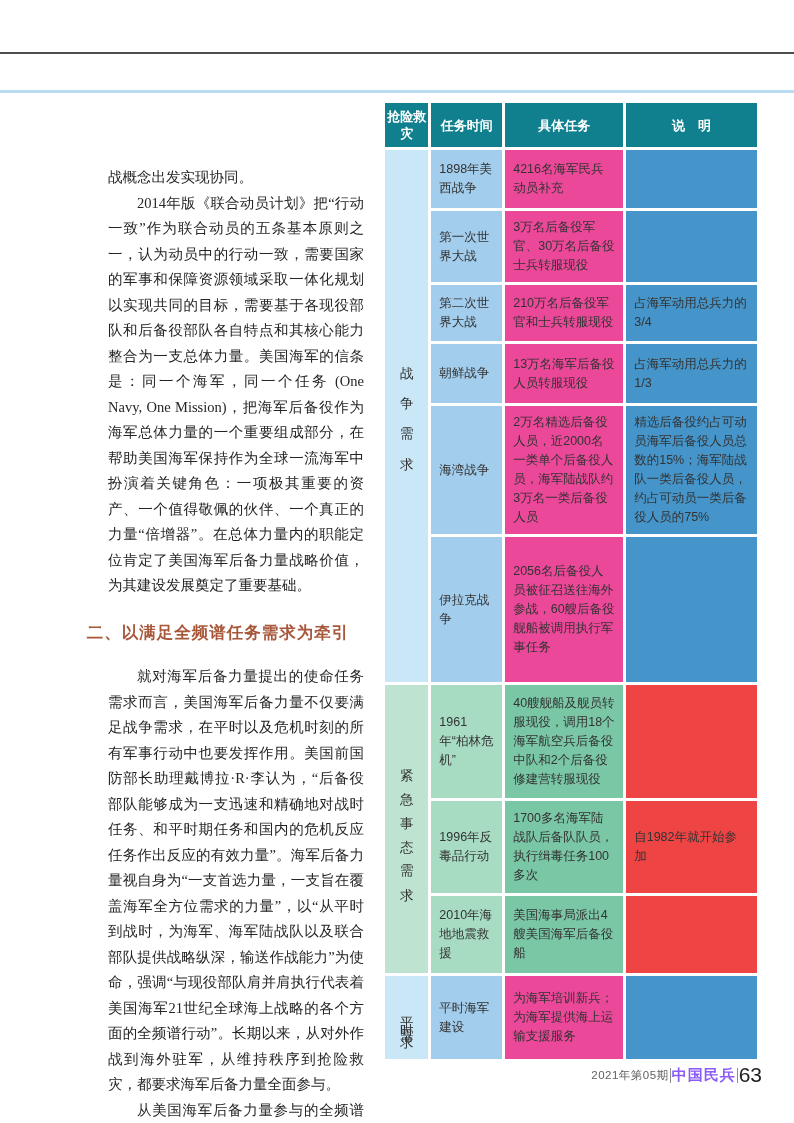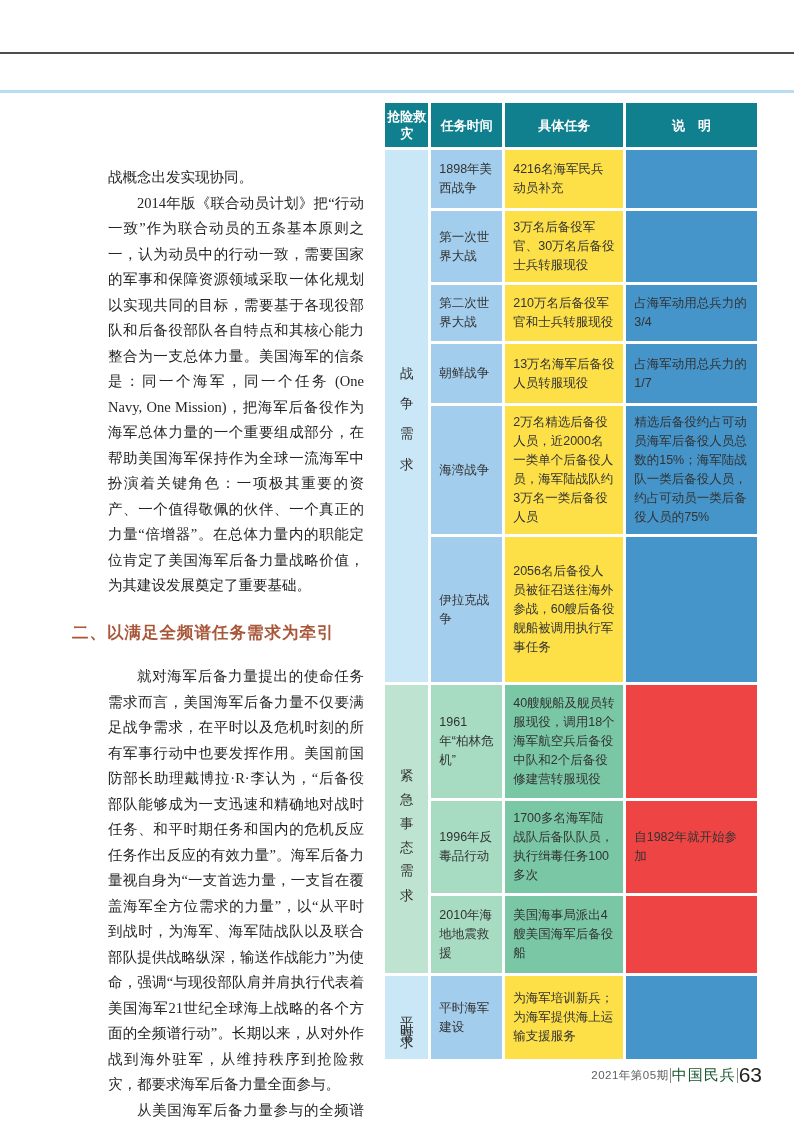--- a/index.html
+++ b/index.html
@@ -15,21 +15,21 @@
   .article {
     position:absolute; left:72px; top:165px; width:292px;
     font-family:"Liberation Serif", serif; color:#252525;
     font-size:14.5px; line-height:25.5px; text-align:justify;
   }
   .article p { text-align:justify;margin-left:36px; }
   .article p.indent { text-indent:2em; }
   .article h2 {
     font-family:"Liberation Sans", sans-serif;
     color:#a8573a; font-size:16.5px; font-weight:bold;
-    text-align:left; margin:21px 0 19px 0; letter-spacing:1px;
+    text-align:center; margin:21px 0 19px 0; letter-spacing:1px;
   }
 
   
   .tbl-wrap { position:absolute; left:382px; top:100px; width:378px; }
   table.mission {
     border-collapse:separate; border-spacing:3px; width:378px;
     font-size:12.5px; color:#333333; line-height:19px;
   }
   table.mission th {
     background:#10808f; color:#ffffff; font-weight:bold; font-size:13px;
@@ -40,36 +40,36 @@
   td.cell-type {
     writing-mode:vertical-lr; text-orientation:upright;
     text-align:center; font-size:13.5px; padding:4px 0;
   }
   td.ls-war   { letter-spacing:30px; }
   td.ls-emg   { letter-spacing:24px; }
   td.ls-peace { letter-spacing:6px; }
   
   .blue  .c1 { background:#c9e7f7; }
   .blue  .c2 { background:#a3cdec; }
-  .blue  .c3 { background:#fde047; }
+  .blue  .c3 { background:#ec4899; }
   .blue  .c4 { background:#4595ca; }
   
   .green .c1 { background:#bee4d1; }
   .green .c2 { background:#a7dcc3;margin-left:28px; }
   .green .c3 { background:#7ac7a6; }
   .green .c4 { background:#ef4444; }
 
   
   .footer {
     position:absolute; right:32px; top:1062px; height:26px;
     display:flex; align-items:center; gap:1px; color:#1a1a1a;
   }
   .footer .issue { font-size:11.5px; color:#5f5f5f; letter-spacing:0.5px; }
   .footer .bar { width:1px; height:15px; background:#8a8a8a; display:inline-block; }
-  .footer .mag { font-size:15px; font-weight:normal; color:#14532d; letter-spacing:1px; }
+  .footer .mag { font-size:15px; font-weight:bold; color:#8b5cf6; letter-spacing:1px; }
   .footer .num { font-size:21px; color:#222222; }
 </style>
 </head>
 <body>
 
 <div class="page">
 
   <div class="rule-dark"></div>
   <div class="rule-blue"></div>
 
@@ -111,21 +111,21 @@
           <td class="c4"></td>
         </tr>
         <tr class="blue">
           <td class="c2" style="height:56px">第二次世界大战</td>
           <td class="c3">210万名后备役军官和士兵转服现役</td>
           <td class="c4">占海军动用总兵力的3/4</td>
         </tr>
         <tr class="blue">
           <td class="c2" style="height:59px">朝鲜战争</td>
           <td class="c3">13万名海军后备役人员转服现役</td>
-          <td class="c4">占海军动用总兵力的1/7</td>
+          <td class="c4">占海军动用总兵力的1/3</td>
         </tr>
         <tr class="blue">
           <td class="c2" style="height:127px">海湾战争</td>
           <td class="c3">2万名精选后备役人员，近2000名一类单个后备役人员，海军陆战队约3万名一类后备役人员</td>
           <td class="c4">精选后备役约占可动员海军后备役人员总数的15%；海军陆战队一类后备役人员，约占可动员一类后备役人员的75%</td>
         </tr>
         <tr class="blue">
           <td class="c2" style="height:145px">伊拉克战争</td>
           <td class="c3">2056名后备役人员被征召送往海外参战，60艘后备役舰船被调用执行军事任务</td>
           <td class="c4"></td>

